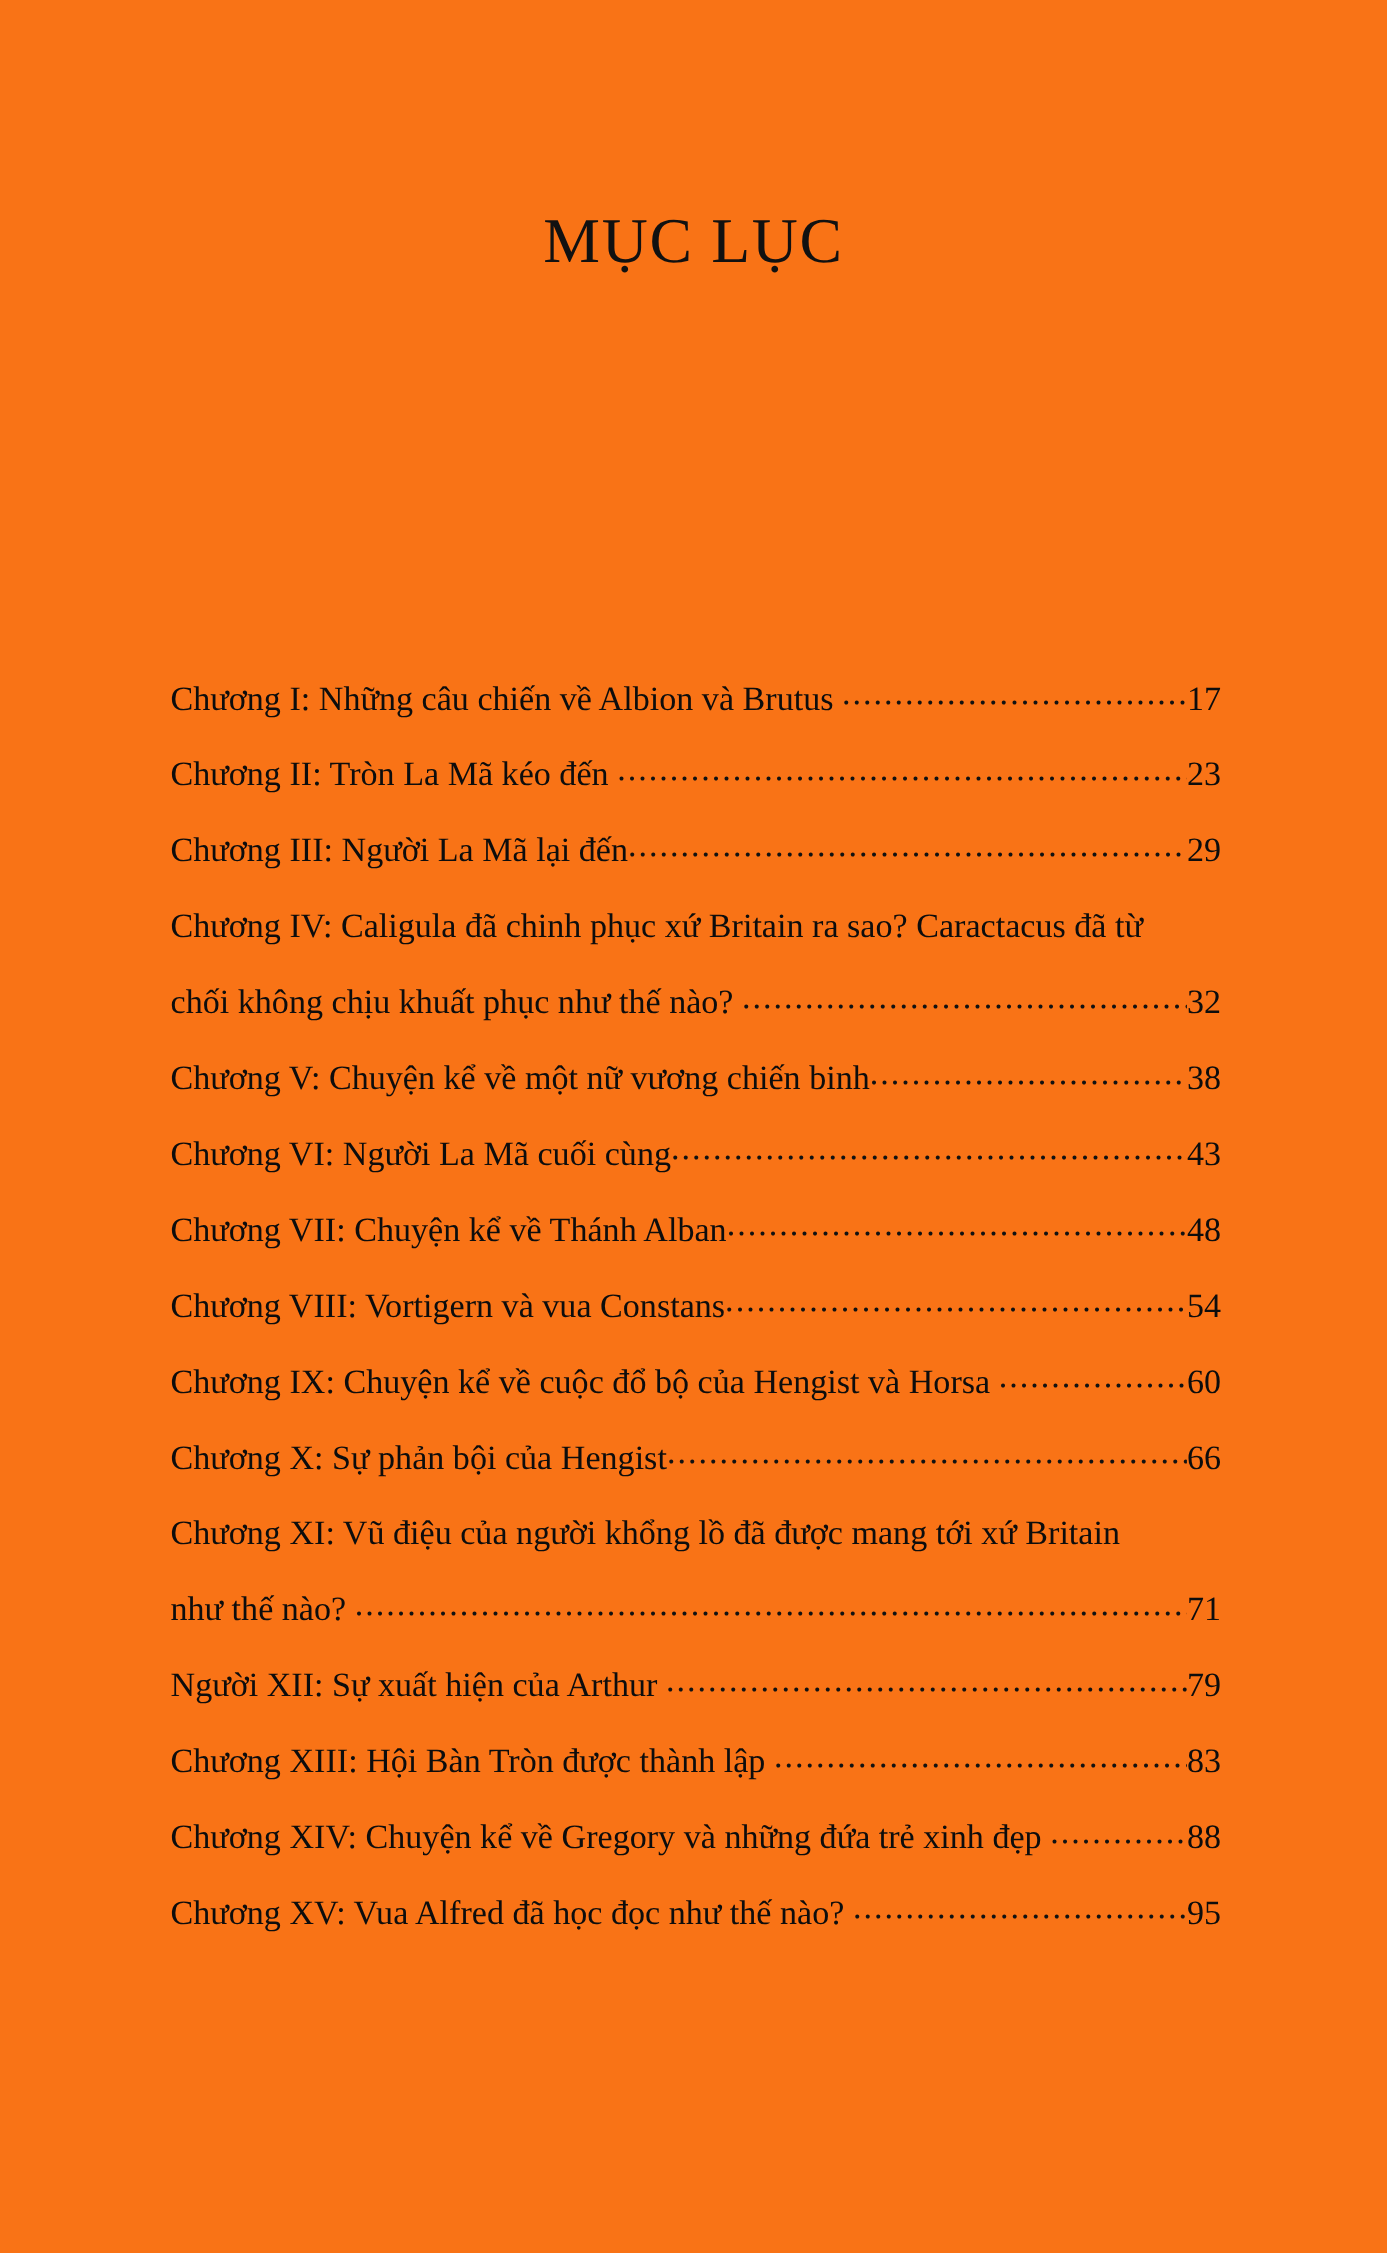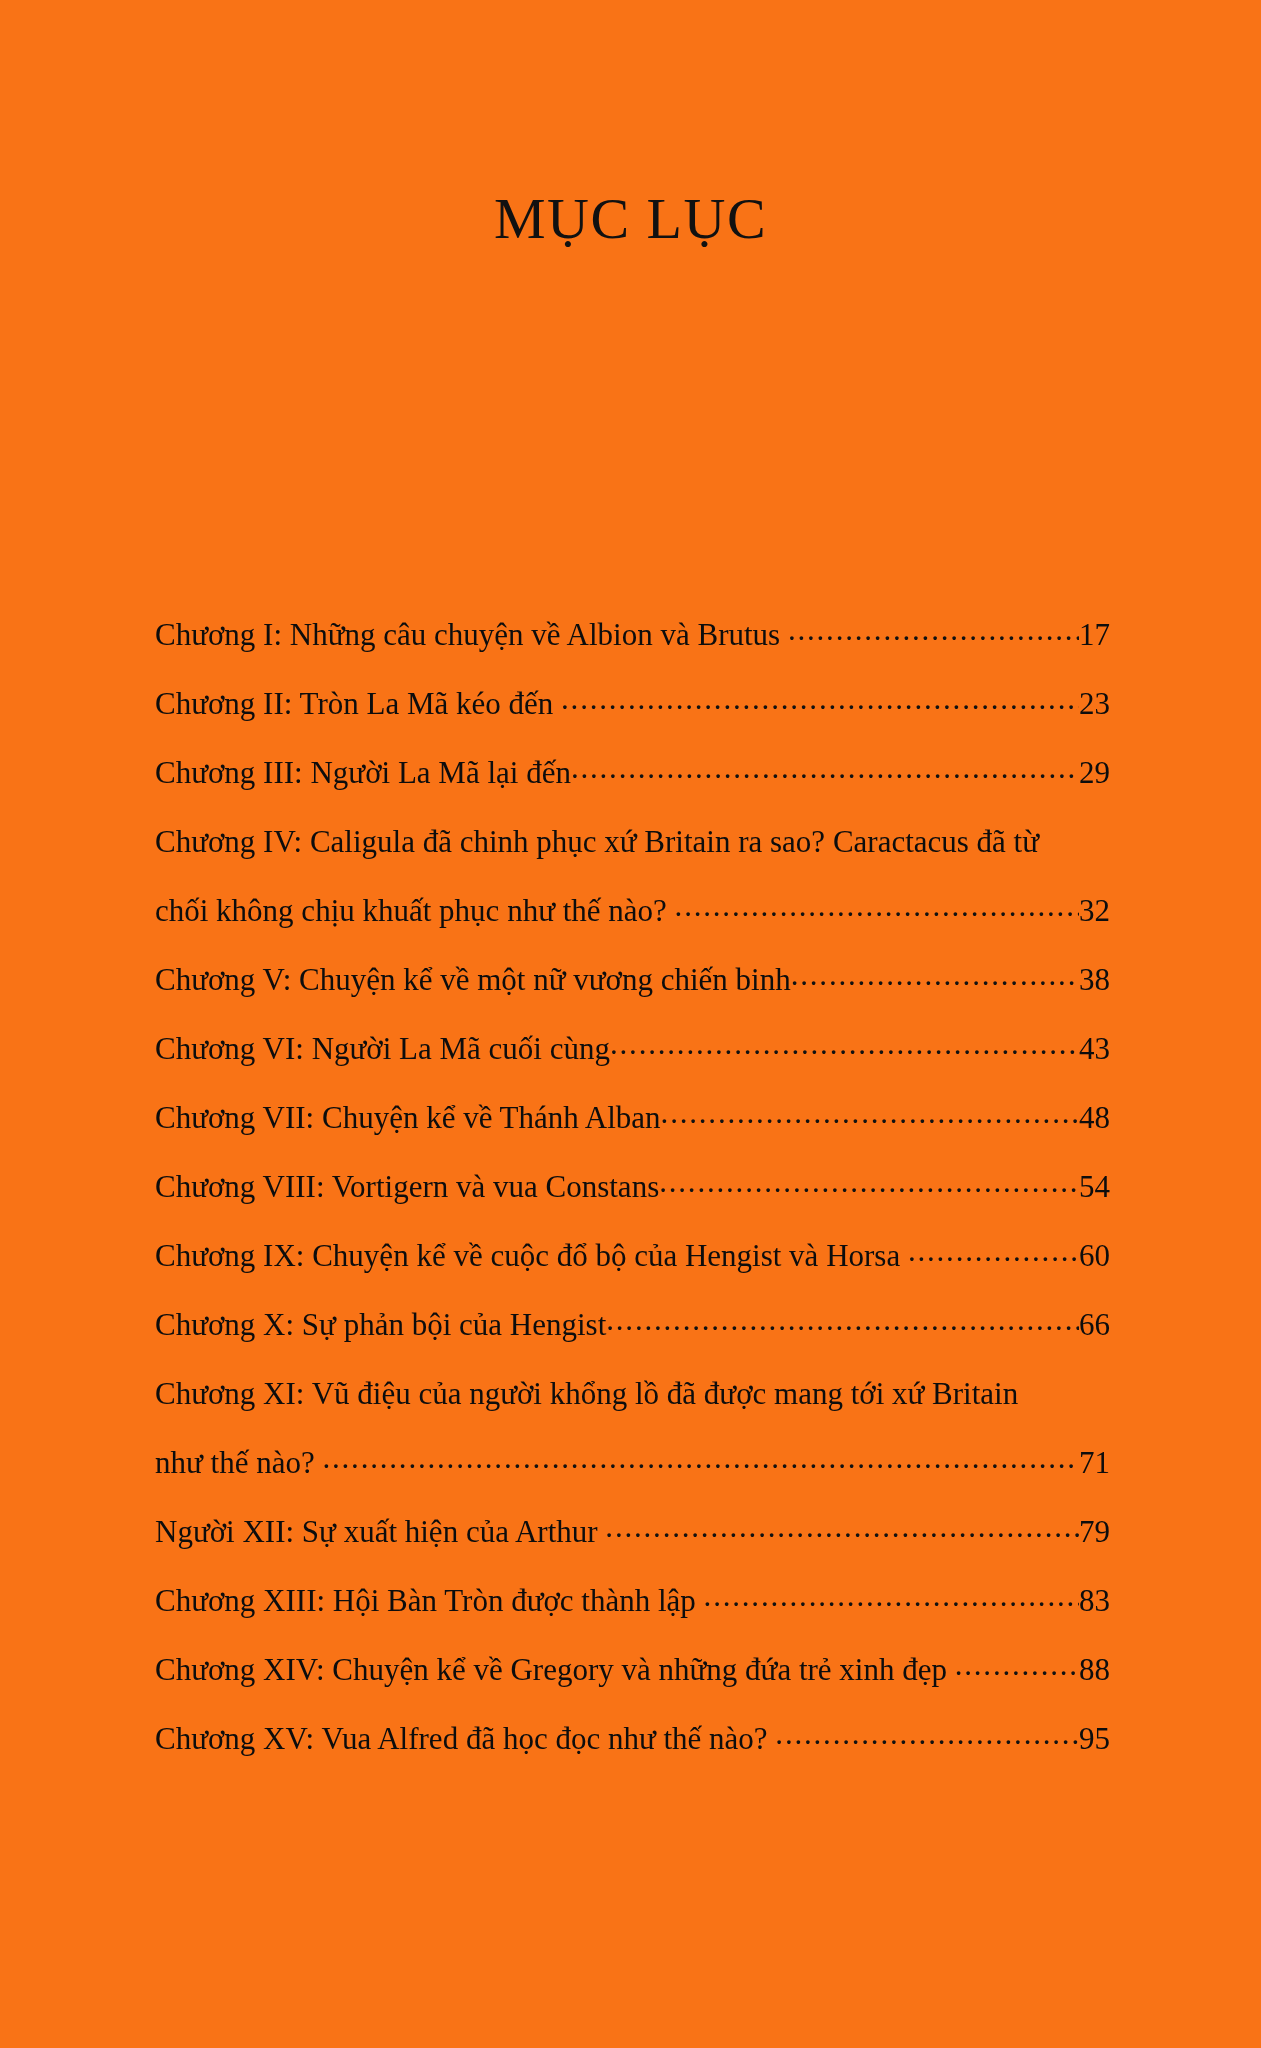--- a/index.html
+++ b/index.html
@@ -97,21 +97,21 @@
 </head>
 <body>
 
 <div class="page">
 
   <div class="page-title">MỤC LỤC</div>
 
   <div class="toc" id="toc-list">
       <div class="toc-entry">
         <div class="toc-line">
-          <span class="toc-text">Chương I: Những câu chuyện về Albion và Brutus </span>
+          <span class="toc-text">Chương I: Những câu chiến về Albion và Brutus </span>
           <span class="leader"></span>
           <span class="toc-page">17</span>
         </div>
       </div>
       <div class="toc-entry">
         <div class="toc-line">
           <span class="toc-text">Chương II: Tròn La Mã kéo đến </span>
           <span class="leader"></span>
           <span class="toc-page">23</span>
         </div>

